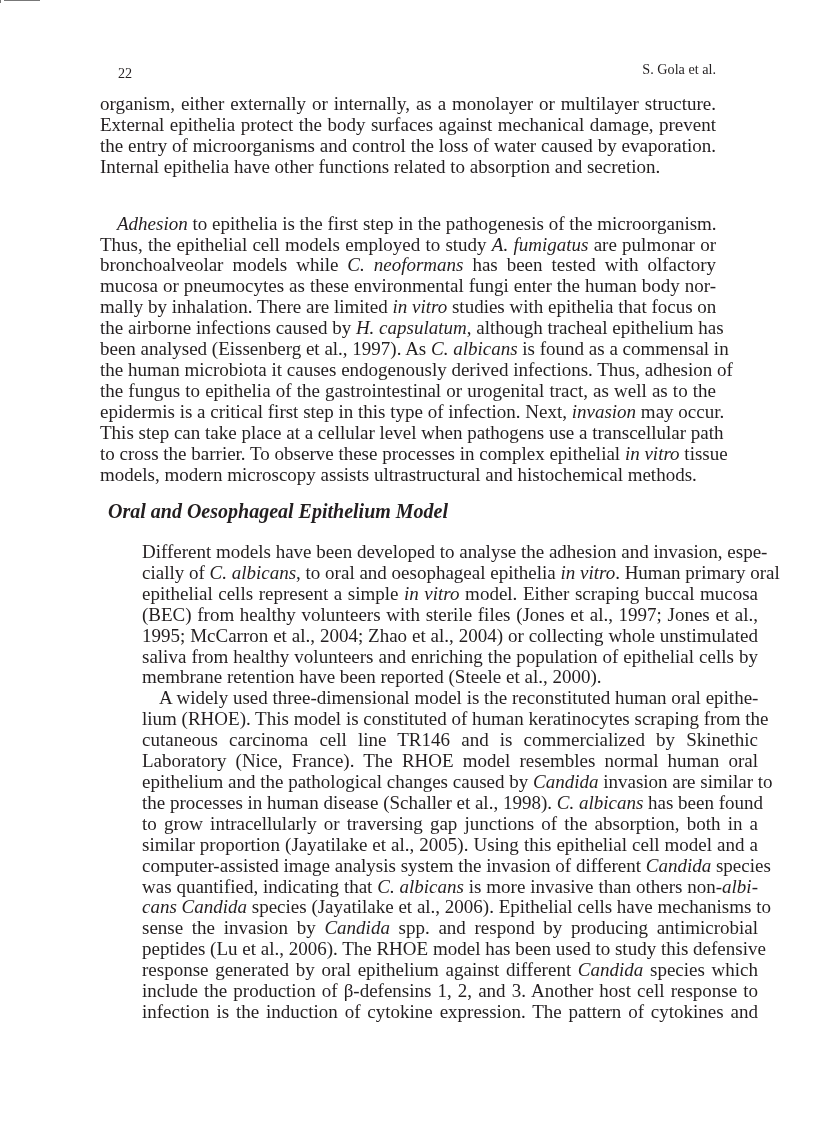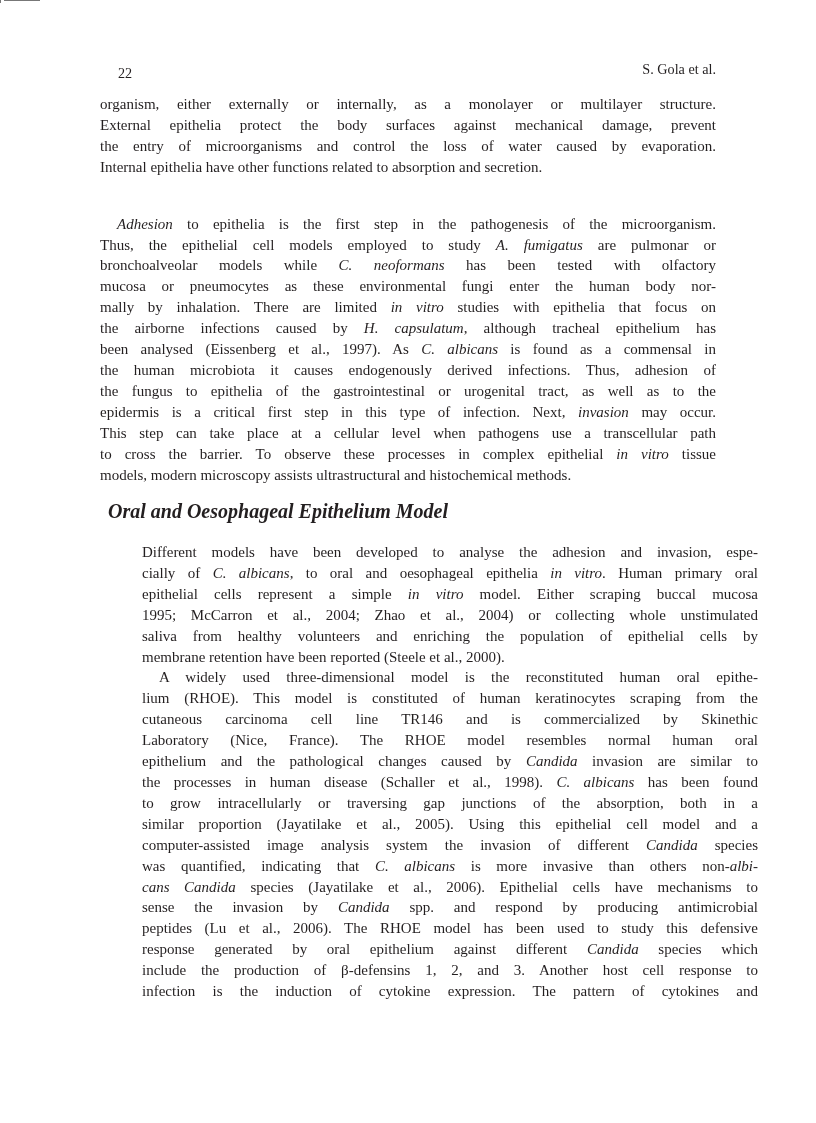--- a/index.html
+++ b/index.html
@@ -4,21 +4,21 @@
 <style>
   html, body { margin: 0; padding: 0; background: #ffffff; }
   body { width: 816px; height: 1123px; position: relative; overflow: hidden;
          font-family: "Liberation Serif", "DejaVu Serif", serif; color: #231f20; }
   .corner-mark { position: absolute; left: 4px; top: 0; width: 36px; height: 1px; background: #777; }
   .corner-tick { position: absolute; left: 0; top: 0; width: 1px; height: 3px; background: #777; }
   .running-head { position: absolute; top: 61px; left: 100px; width: 616px; height: 20px;
                   font-size: 14.2px; }
   .running-head .pno { position: absolute; left: 0; top: 4px; margin-left: 18px; }
   .running-head .authors { position: absolute; right: 0; top: 0; }
-  .body-text { position: absolute; left: 100px; width: 616px; font-size: 15px; line-height: 20.9px;
+  .body-text { position: absolute; left: 100px; width: 616px; font-size: 19px; line-height: 20.9px;
                text-align: justify; }
   .line { display: block; text-align: justify; text-align-last: justify; white-space: nowrap; }
   .line.last { text-align-last: left; }
   #block1 { top: 94px; }
   .section-heading { position: absolute; left: 100px; top: 492px; font-size: 20px; font-weight: bold;
                      font-style: italic; margin: 8px; }
   #block2 { top: 542px; margin-left: 42px; }
 </style>
 </head>
 <body>
@@ -55,20 +55,21 @@
     </div>
 </div>
 
 <h2 class="section-heading">Oral and Oesophageal Epithelium Model</h2>
 
 <div class="body-text" id="block2">
   <div id="b2p1">
       <span class="line">Different models have been developed to analyse the adhesion and invasion, espe-</span>
       <span class="line">cially of <i>C. albicans</i>, to oral and oesophageal epithelia <i>in vitro</i>. Human primary oral</span>
       <span class="line">epithelial cells represent a simple <i>in vitro</i> model. Either scraping buccal mucosa</span>
+      <span class="line">(BEC) from healthy volunteers with sterile files (Jones et al., 1997; Jones et al.,</span>
       <span class="line">1995; McCarron et al., 2004; Zhao et al., 2004) or collecting whole unstimulated</span>
       <span class="line">saliva from healthy volunteers and enriching the population of epithelial cells by</span>
       <span class="line last">membrane retention have been reported (Steele et al., 2000).</span>
     </div>
   <div id="b2p2">
       <span class="line" style="padding-left: 17px;">A widely used three-dimensional model is the reconstituted human oral epithe-</span>
       <span class="line">lium (RHOE). This model is constituted of human keratinocytes scraping from the</span>
       <span class="line">cutaneous carcinoma cell line TR146 and is commercialized by Skinethic</span>
       <span class="line">Laboratory (Nice, France). The RHOE model resembles normal human oral</span>
       <span class="line">epithelium and the pathological changes caused by <i>Candida</i> invasion are similar to</span>

